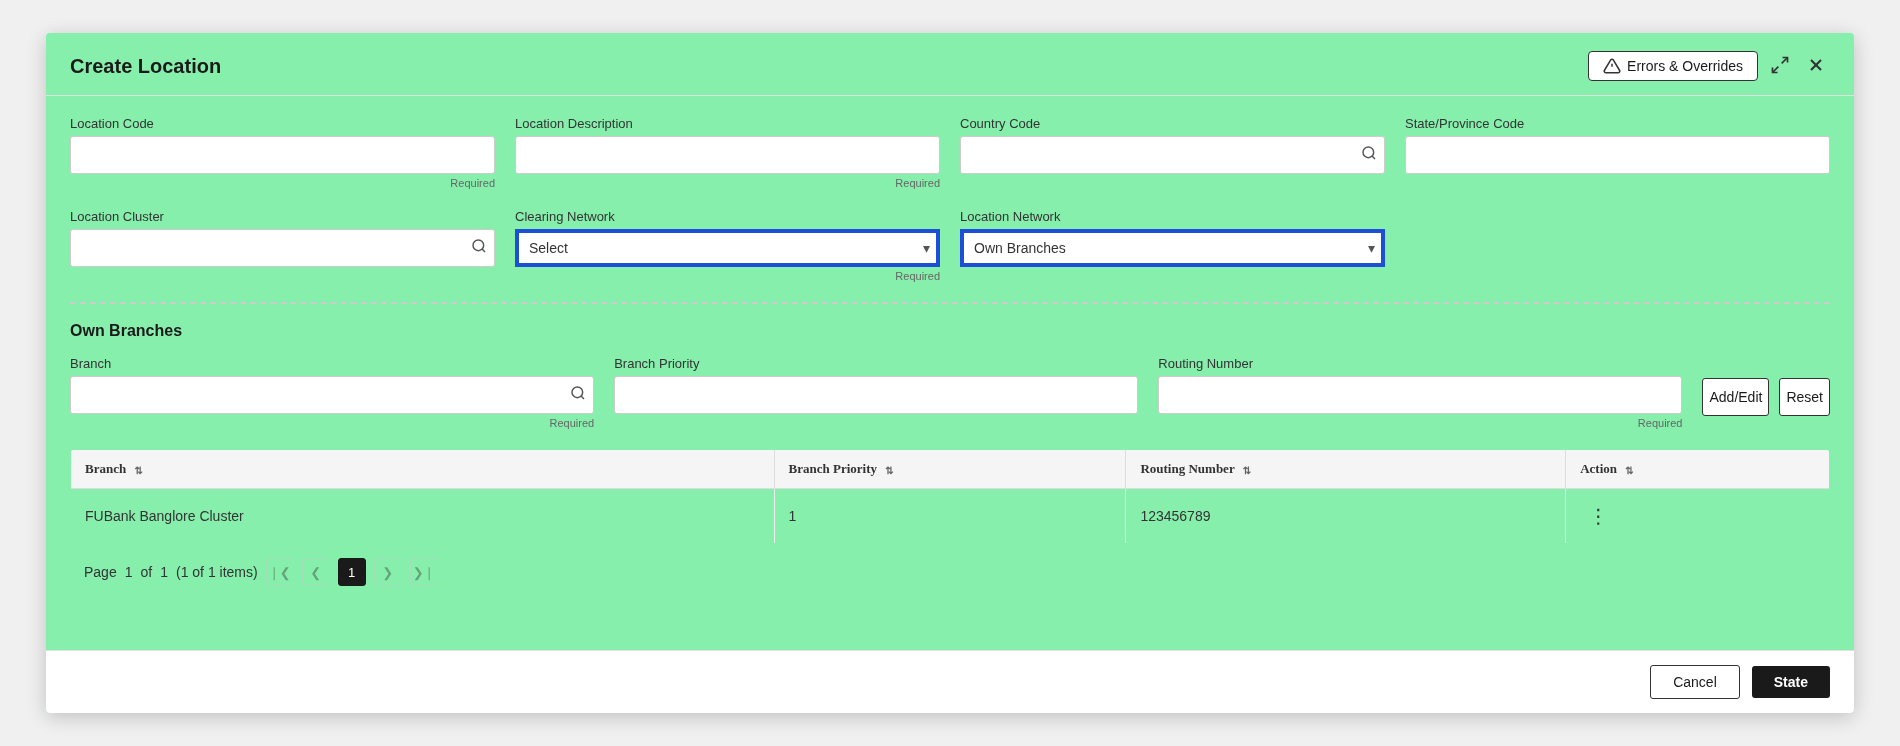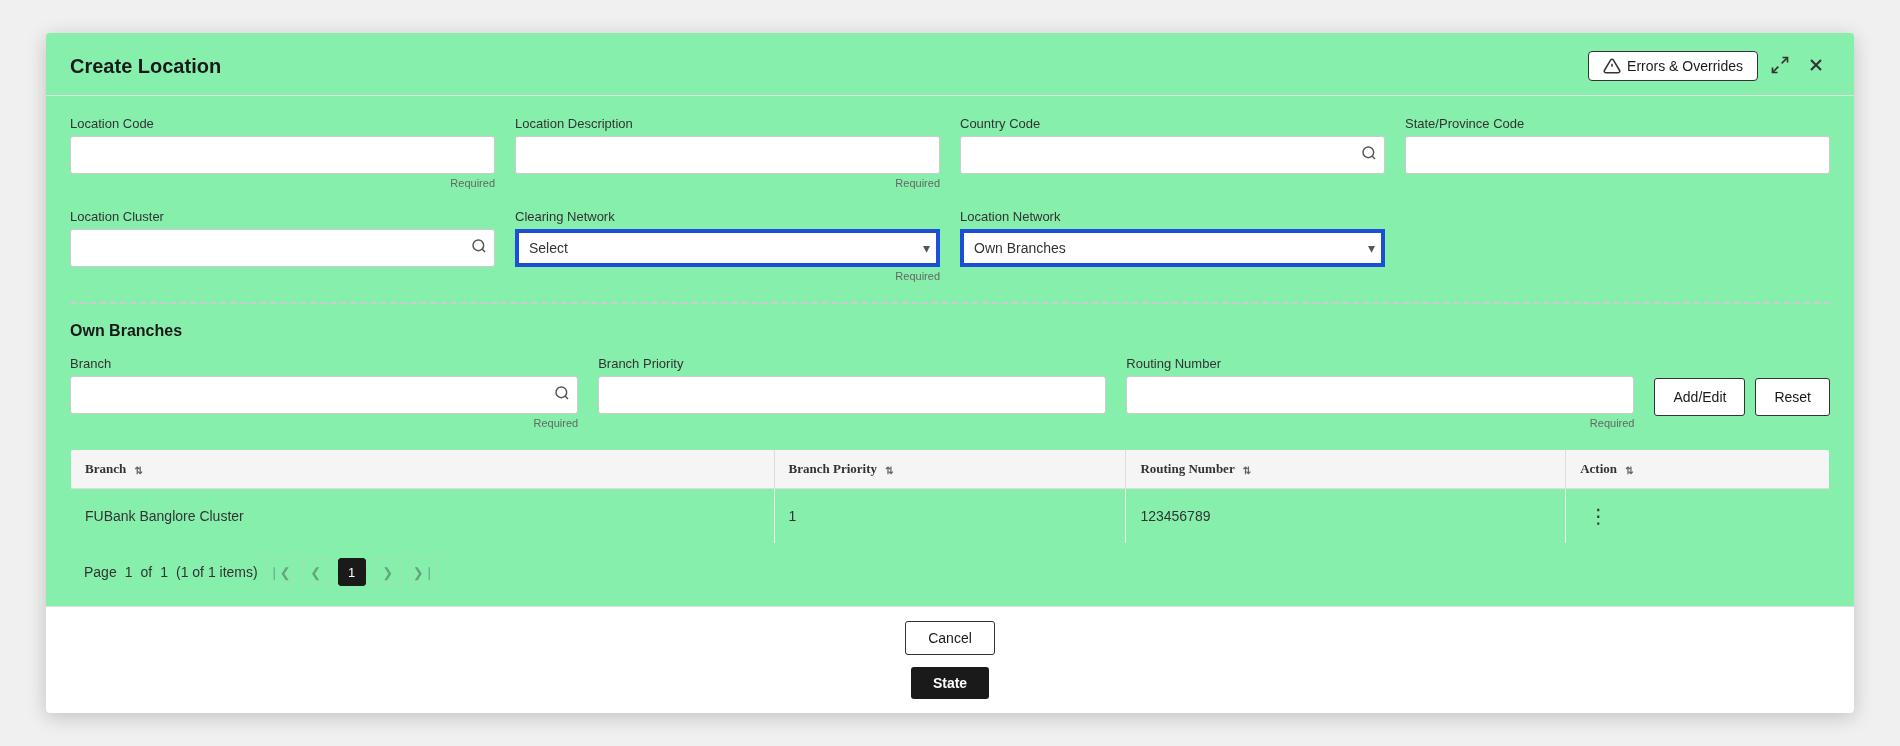--- a/index.html
+++ b/index.html
@@ -167,21 +167,21 @@
     .action-buttons {
       display: flex;
       gap: 10px;
       align-items: flex-start;
       padding-top: 22px;
       flex-shrink: 0;
     }
     .btn-secondary {
       border: 1.5px solid #333;
       background: #fff;
-      padding: 7px 18px;
+      padding: 7px 6px;
       border-radius: 3px;
       font-size: 14px;
       cursor: pointer;
       color: #1a1a1a;
       height: 38px;
     }
     .data-table {
       width: 100%;
       border-collapse: collapse;
       border: 1px solid #ddd;
@@ -259,21 +259,20 @@
     }
     .page-btn:disabled { opacity: 0.4; cursor: default; }
     .modal-footer {
       display: flex;
       justify-content: flex-end;
       align-items: center;
       gap: 12px;
       padding: 14px 24px;
       border-top: 1px solid #e0e0e0;
       background: #fff;
-      flex-direction: column;
     }
     .btn-cancel {
       border: 1.5px solid #333;
       background: #fff;
       padding: 8px 22px;
       border-radius: 3px;
       font-size: 14px;
       cursor: pointer;
       color: #1a1a1a;
     }

